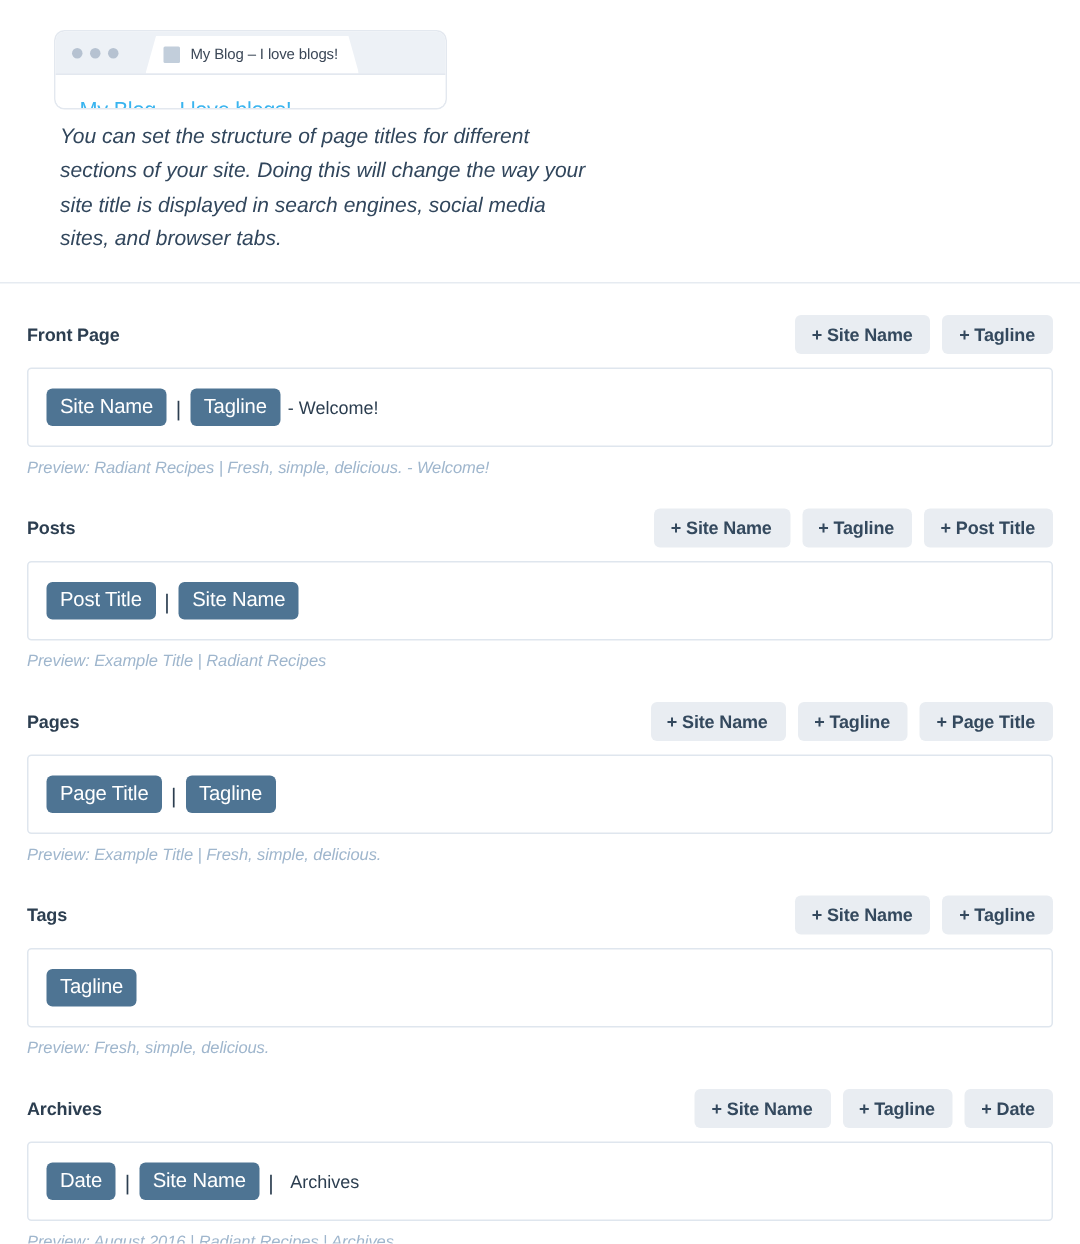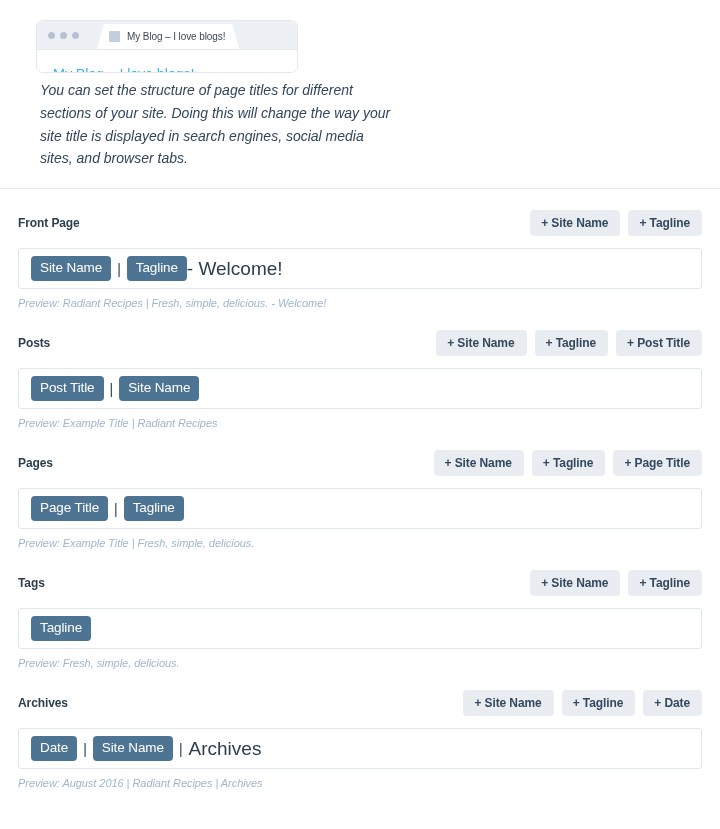--- a/index.html
+++ b/index.html
@@ -157,49 +157,48 @@
     white-space: nowrap;
     cursor: pointer;
     line-height: 1;
     letter-spacing: -0.1px;
   }
 
   .title-field {
     border: 1px solid #dfe6ee;
     border-radius: 3px;
     background: #ffffff;
-    height: 41px;
+    height: 53px;
     box-sizing: border-box;
     display: flex;
     align-items: center;
     padding: 0 12px;
     gap: 0;
-    margin-top: 12px;
   }
   .chip {
     background: #4e7493;
     color: #ffffff;
     border-radius: 4px;
     font-size: 13.5px;
     padding: 5px 9px 6px 9px;
     line-height: 1;
     white-space: nowrap;
     cursor: pointer;
     letter-spacing: -0.1px;
   }
   .sep {
     color: #2c3e50;
     font-size: 14px;
     padding: 0 6px;
     font-weight: normal;
   }
   .plain {
     color: #2c3e50;
-    font-size: 19px;
-    padding-left: 0;
+    font-size: 12px;
+    padding-left: 5px;
     white-space: nowrap;
   }
   .preview {
     font-size: 11px;
     font-style: italic;
     color: #9fb6cd;
     margin-top: 8px;
     letter-spacing: -0.05px;
   }
 </style>

